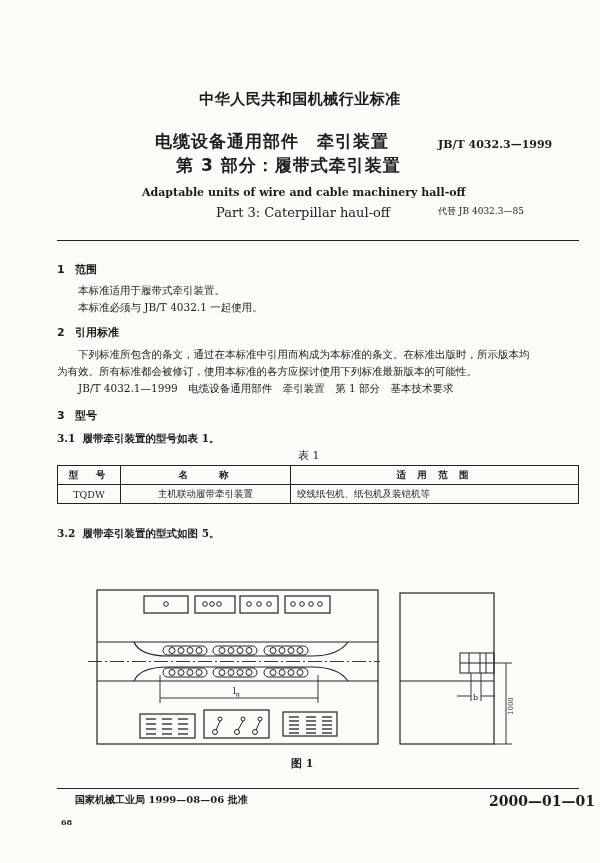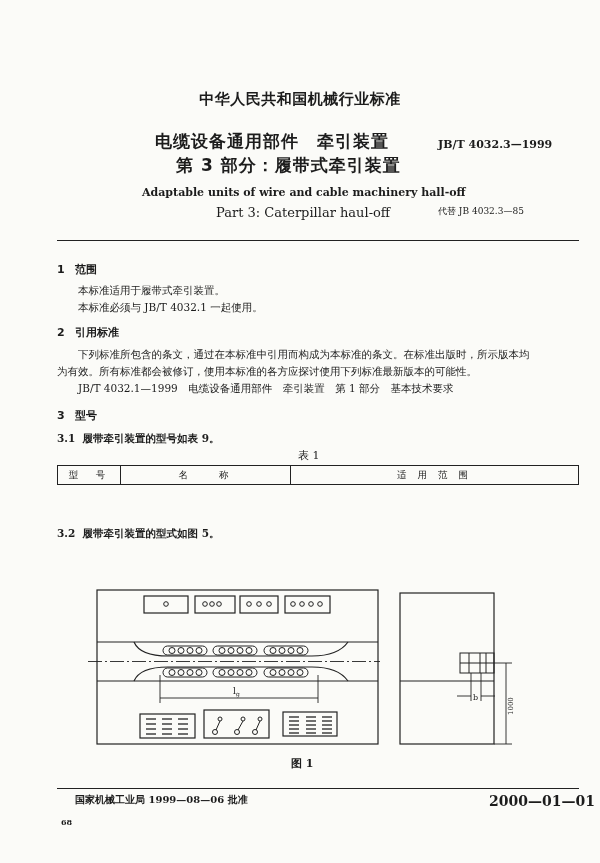--- a/index.html
+++ b/index.html
@@ -19,21 +19,21 @@
   .en2 { left: 216px; top: 205px; font-size: 13px; font-weight: normal; }
   .rule { position: absolute; left: 57px; width: 522px; height: 0; border-top: 1.6px solid #222; }
   .h { font-family: "DejaVu Sans", sans-serif; font-weight: bold; font-size: 11px; }
   .h .num { display: inline-block; width: 18px; }
   .p { font-size: 10.5px; }
   table.t {
     position: absolute; left: 57px; top: 465px; width: 522px;
     border-collapse: collapse; font-size: 9.5px;
   }
   table.t td, table.t th { border: 1px solid #222; height: 18px; padding: 0 6px; font-weight: normal; }
-  table.t th { font-weight: normal; text-align: center; letter-spacing: 4px; }
+  table.t th { font-weight: bold; text-align: center; letter-spacing: 4px; }
   table.t td.c { text-align: center; }
   .caption { font-size: 11px; }
   .footer-l { left: 56px; top: 793px; font-size: 10px; font-weight: bold; padding-left: 19px; }
   .footer-r { left: 489px; top: 793px; font-size: 14px; font-weight: bold; }
   .pageno { left: 61px; top: 817px; font-size: 8px; font-weight: bold; }
   svg.fig { position: absolute; left: 80px; top: 580px; }
 </style>
 </head>
 <body>
 
@@ -59,35 +59,40 @@
   <span class="num">2</span><span>引用标准</span>
 </div>
 <div class="abs p" style="left:78px; top:348px;">下列标准所包含的条文，通过在本标准中引用而构成为本标准的条文。在标准出版时，所示版本均</div>
 <div class="abs p" style="left:57px; top:365px;">为有效。所有标准都会被修订，使用本标准的各方应探讨使用下列标准最新版本的可能性。</div>
 <div class="abs p" style="left:78px; top:382px;">JB/T 4032.1—1999　电缆设备通用部件　牵引装置　第 1 部分　基本技术要求</div>
 
 <div class="abs h" style="left:57px; top:408px;">
   <span class="num">3</span><span>型号</span>
 </div>
 <div class="abs p" style="left:57px; top:432px; font-weight:bold;">
-  <span>3.1</span>&nbsp;&nbsp;<span>履带牵引装置的型号如表 9。</span>
+  <span>3.1</span>&nbsp;&nbsp;<span>履带牵引装置的型号如表 1。</span>
 </div>
 <div class="abs caption" style="left:298px; top:448px;">表 1</div>
 
 <table class="t">
   <colgroup>
       <col style="width:63px">
       <col style="width:170px">
       <col>
     </colgroup>
   <tbody>
       <tr>
     <th>型　号</th>
     <th>名　　称</th>
     <th>适 用 范 围</th>
+  </tr>
+  <tr>
+    <td class="c">TQDW</td>
+    <td class="c">主机联动履带牵引装置</td>
+    <td>绞线纸包机、纸包机及装铠机等</td>
   </tr>
 </tbody>
   </table>
 
 <div class="abs p" style="left:57px; top:527px; font-weight:bold;">
   <span>3.2</span>&nbsp;&nbsp;<span>履带牵引装置的型式如图 5。</span>
 </div>
 
 <svg class="fig" width="460" height="175" viewBox="0 0 460 175">
   <g fill="none" stroke="#222" stroke-width="1.2">

